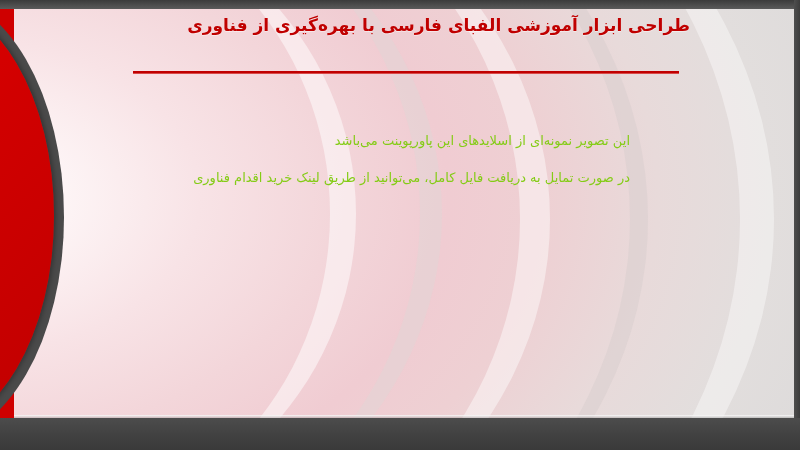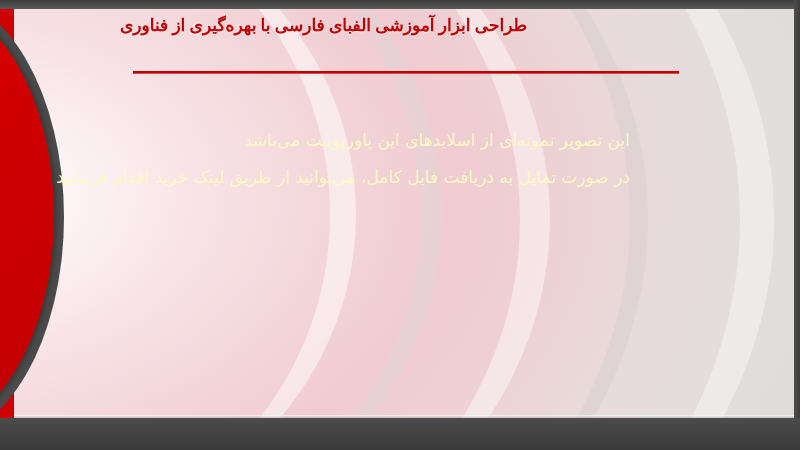--- a/index.html
+++ b/index.html
@@ -112,24 +112,23 @@
     background: #cf0000;
     z-index: 5;
   }
 
   
   .title-block {
     position: absolute;
     left: 120px;
     top: 12px;
     width: 570px;
-    text-align: left;
+    text-align: right;
     z-index: 12;
     direction: rtl;
-    font-family: Liberation Serif, serif;
   }
   .title-line {
     color: #c00000;
     font-size: 17px;
     font-weight: bold;
     line-height: 27px;
     white-space: nowrap;
     text-shadow: 0 1px 0 rgba(255,255,255,0.45);
   }
   .title-rule {
@@ -147,22 +146,22 @@
   .body-block {
     position: absolute;
     right: 170px;
     top: 122px;
     width: 470px;
     direction: rtl;
     text-align: right;
     z-index: 12;
   }
   .body-line {
-    color: #fef9c3;
-    font-size: 17px;
+    color: #84cc16;
+    font-size: 13px;
     line-height: 37px;
     white-space: nowrap;
     font-weight: normal;
   }
 </style>
 </head>
 <body>
 
 <div id="slide">
 
@@ -187,16 +186,16 @@
   <div class="band-right"></div>
   <div class="band-bottom"></div>
 
   <div class="title-block">
     <div class="title-line">طراحی ابزار آموزشی الفبای فارسی با بهره‌گیری از فناوری</div>
   </div>
   <div class="title-rule"></div>
 
   <div class="body-block">
     <div class="body-line">این تصویر نمونه‌ای از اسلایدهای این پاورپوینت می‌باشد</div>
-    <div class="body-line">در صورت تمایل به دریافت فایل کامل، می‌توانید از طریق لینک خرید اقدام فرمایید</div>
+    <div class="body-line">در صورت تمایل به دریافت فایل کامل، می‌توانید از طریق لینک خرید اقدام فناوری</div>
   </div>
 
 </div>
 
 </body></html>

